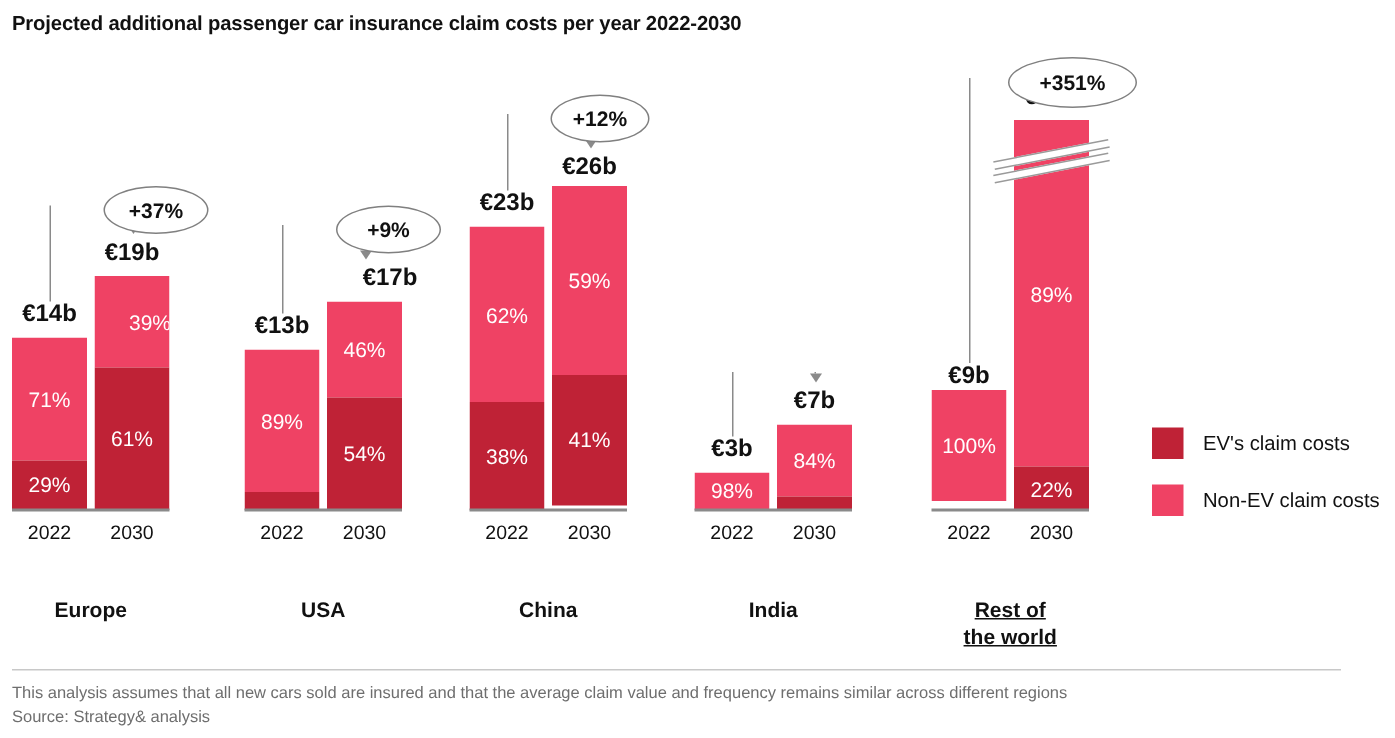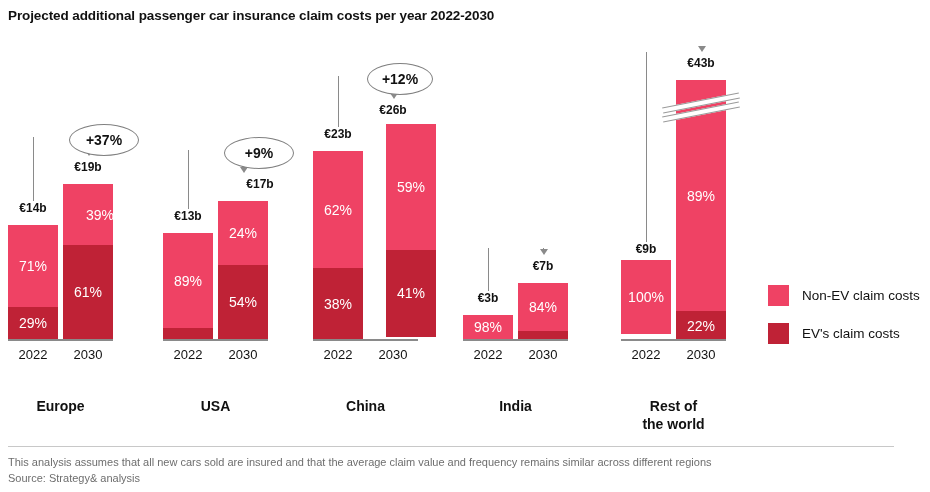--- a/index.html
+++ b/index.html
@@ -58,21 +58,21 @@
     box-sizing: border-box;
     overflow: hidden;
   }
   .seg-nonev { background: #ef4264; }
   .seg-ev    { background: #bf2236; }
   .seg-label { white-space: nowrap; }
 
   
   .bar-value {
     position: absolute;
-    font-size: 12px;
+    font-size: 16px;
     font-weight: bold;
     color: #111111;
     white-space: nowrap;
     text-align: center;
     width: 60px;
   }
 
   
   .year-label {
     position: absolute;
@@ -224,21 +224,21 @@
       <div class="bar" style="left: 0px; height: 106.6px;">
         <div class="seg seg-nonev" style="height: 94.874px;">
           <span class="seg-label">89%</span>
         </div>
         <div class="seg seg-ev tiny" style="height: 11.726px;"></div>
       </div>
       <div class="bar-value" style="left: -5px; top: 209.4px;">€13b</div>
       <div class="year-label" style="left: 0px;">2022</div>
       <div class="bar" style="left: 55px; height: 139.4px;">
         <div class="seg seg-nonev" style="height: 64.124px;">
-          <span class="seg-label">24%</span>
+          <span class="seg-label">46%</span>
         </div>
         <div class="seg seg-ev" style="height: 75.276px;">
           <span class="seg-label">54%</span>
         </div>
       </div>
       <div class="bar-value" style="left: 67px; top: 176.6px;">€17b</div>
       <div class="year-label" style="left: 55px;">2030</div>
       <div class="axis-line" style="left: 0px; width: 105px;"></div>
       <div class="region-label" style="left: -7.5px;"><span>USA</span></div>
     </div>
@@ -250,21 +250,21 @@
       <div class="bar" style="left: 0px; height: 188.6px;">
         <div class="seg seg-nonev" style="height: 116.932px;">
           <span class="seg-label">62%</span>
         </div>
         <div class="seg seg-ev" style="height: 71.668px;">
           <span class="seg-label">38%</span>
         </div>
       </div>
       <div class="bar-value" style="left: -5px; top: 127.4px;">€23b</div>
       <div class="year-label" style="left: 0px;">2022</div>
-      <div class="bar" style="left: 73px; height: 216px;">
+      <div class="bar" style="left: 55px; height: 216px;">
         <div class="seg seg-nonev" style="height: 125.788px;">
           <span class="seg-label">59%</span>
         </div>
         <div class="seg seg-ev" style="height: 87.412px;">
           <span class="seg-label">41%</span>
         </div>
       </div>
       <div class="bar-value" style="left: 50px; top: 102.8px;">€26b</div>
       <div class="year-label" style="left: 55px;">2030</div>
       <div class="axis-line" style="left: 0px; width: 105px;"></div>
@@ -309,37 +309,38 @@
         <div class="seg seg-nonev" style="height: 231.4px;">
           <span class="seg-label">89%</span>
         </div>
         <div class="seg seg-ev" style="height: 28.6px;">
           <span class="seg-label">22%</span>
         </div>
       </div>
       <div class="bar-value" style="left: 50px; top: 56px;">€43b</div>
       <div class="year-label" style="left: 55px;">2030</div>
       <div class="axis-line" style="left: 0px; width: 105px;"></div>
-      <div class="region-label" style="left: -7.5px;"><span>Rest of</span><br><span>the world</span></div>
+      <div class="region-label" style="left: -7.5px; text-decoration: underline;"><span>Rest of</span><br><span>the world</span></div>
       <div class="break-mark" style="left: 41px; top: 98px; width: 78px; height: 24px;">
         <div class="slash" style="top: 2px;"></div>
         <div class="slash" style="top: 11px;"></div>
       </div>
     </div>
     <div class="leader" style="left: 646px; top: 52px; height: 190.2px;"></div>
     <div class="leader" style="left: 701px; top: 52px; height: 0px;"></div>
     <div class="arrow-head" style="left: 697.5px; top: 46px;"></div>
+    <div class="callout" style="left: 672px; top: 38px; width: 84px; height: 32px;">+351%</div>
   </div>
 
 <div id="legend">
+  <div class="legend-row">
+    <span class="legend-swatch" style="background:#bf2236"></span>
+    <span class="legend-text">EV's claim costs</span>
+  </div>
   <div class="legend-row">
     <span class="legend-swatch" style="background:#ef4264"></span>
     <span class="legend-text">Non-EV claim costs</span>
   </div>
-  <div class="legend-row">
-    <span class="legend-swatch" style="background:#bf2236"></span>
-    <span class="legend-text">EV's claim costs</span>
-  </div>
 </div>
 
 <div id="footer-rule"></div>
 <div class="footnote" id="footnote-assumption">This analysis assumes that all new cars sold are insured and that the average claim value and frequency remains similar across different regions</div>
 <div class="footnote" id="footnote-source">Source: Strategy&amp; analysis</div>
 
 </body></html>

